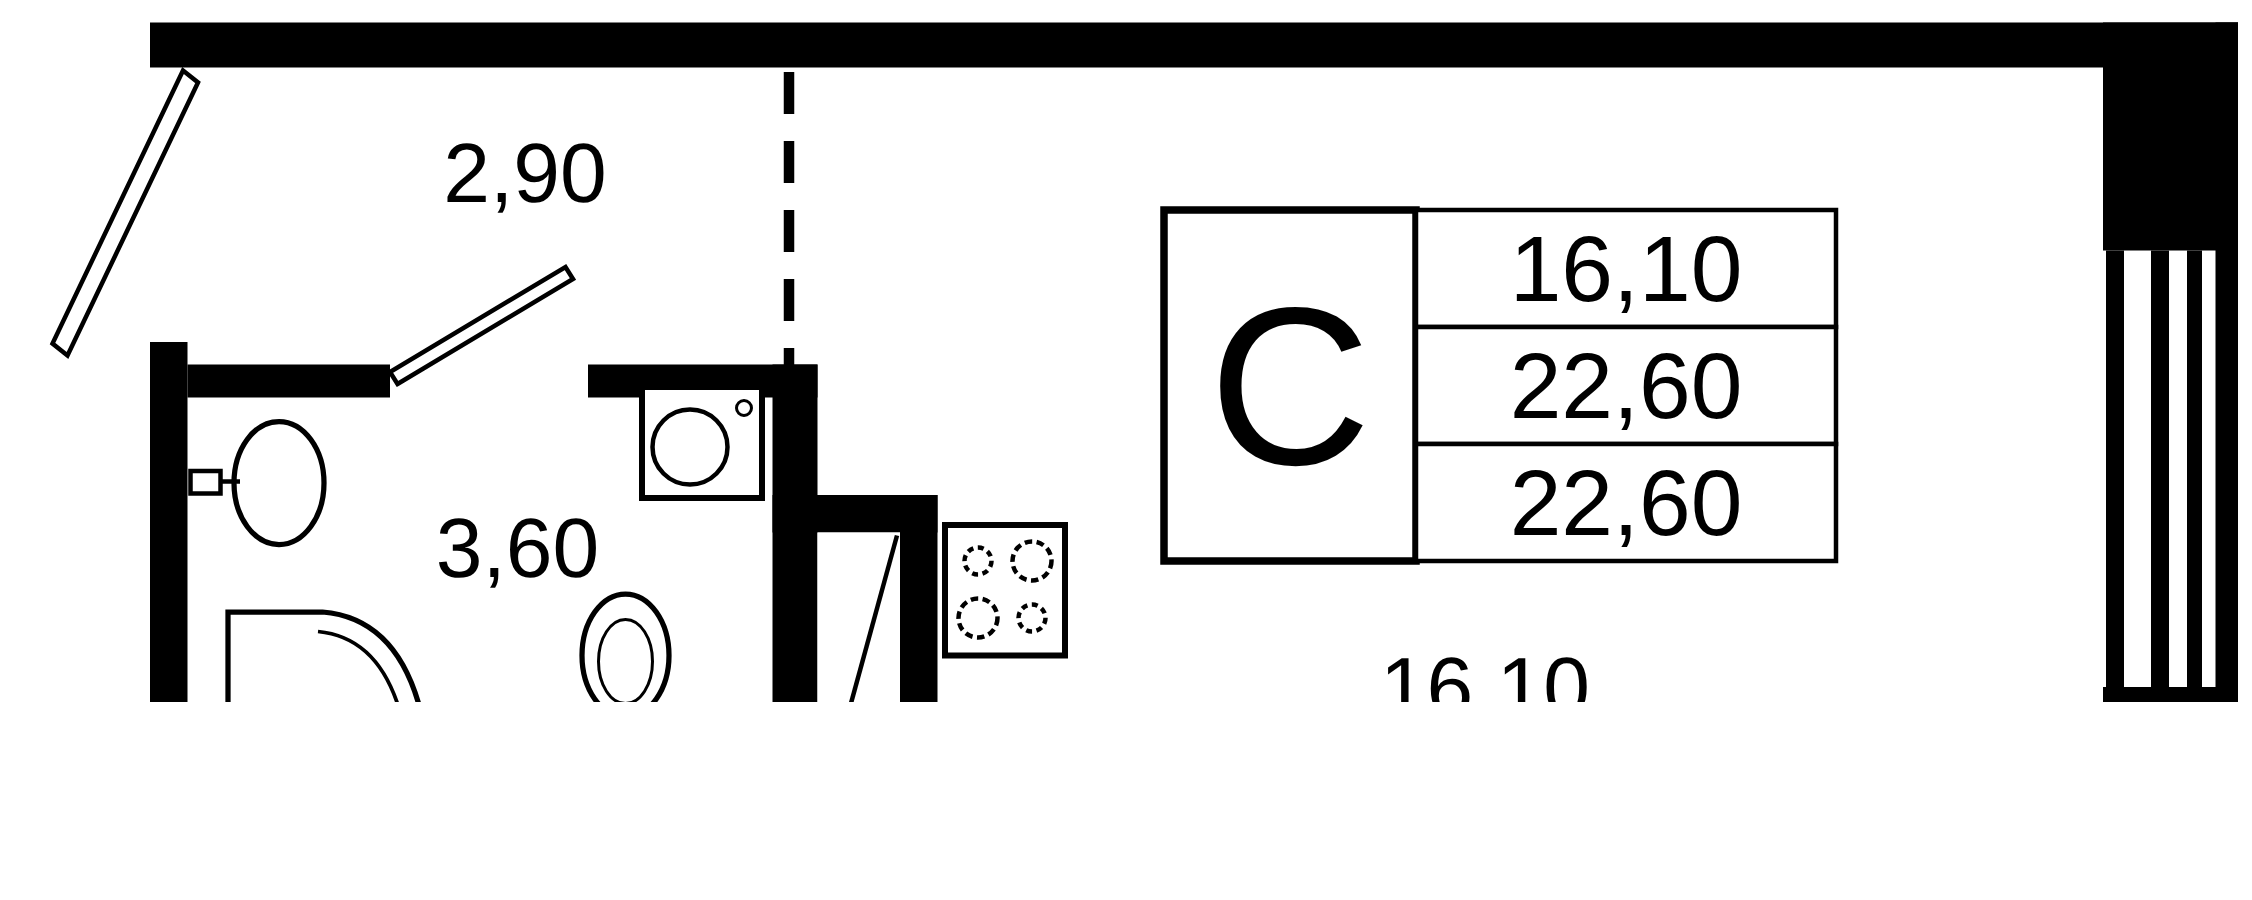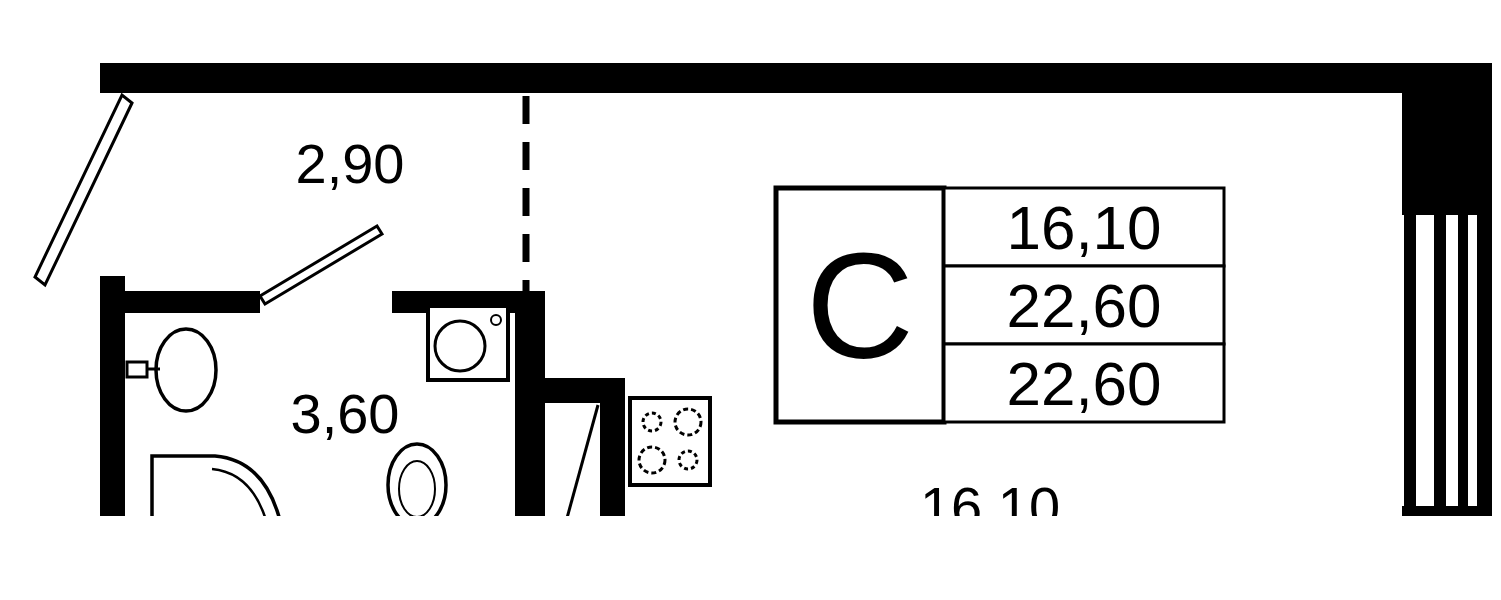--- a/index.html
+++ b/index.html
@@ -7,21 +7,20 @@
     padding: 0;
     background: #ffffff;
   }
   .canvas {
     position: relative;
     width: 1501px;
     height: 468px;
     background: #ffffff;
     overflow: hidden;
     font-family: "Liberation Sans", sans-serif;
-    margin-top: 48px;
   }
   svg text {
     font-family: "Liberation Sans", sans-serif;
     fill: #000000;
   }
 </style>
 </head>
 <body>
 
 <div class="canvas">

